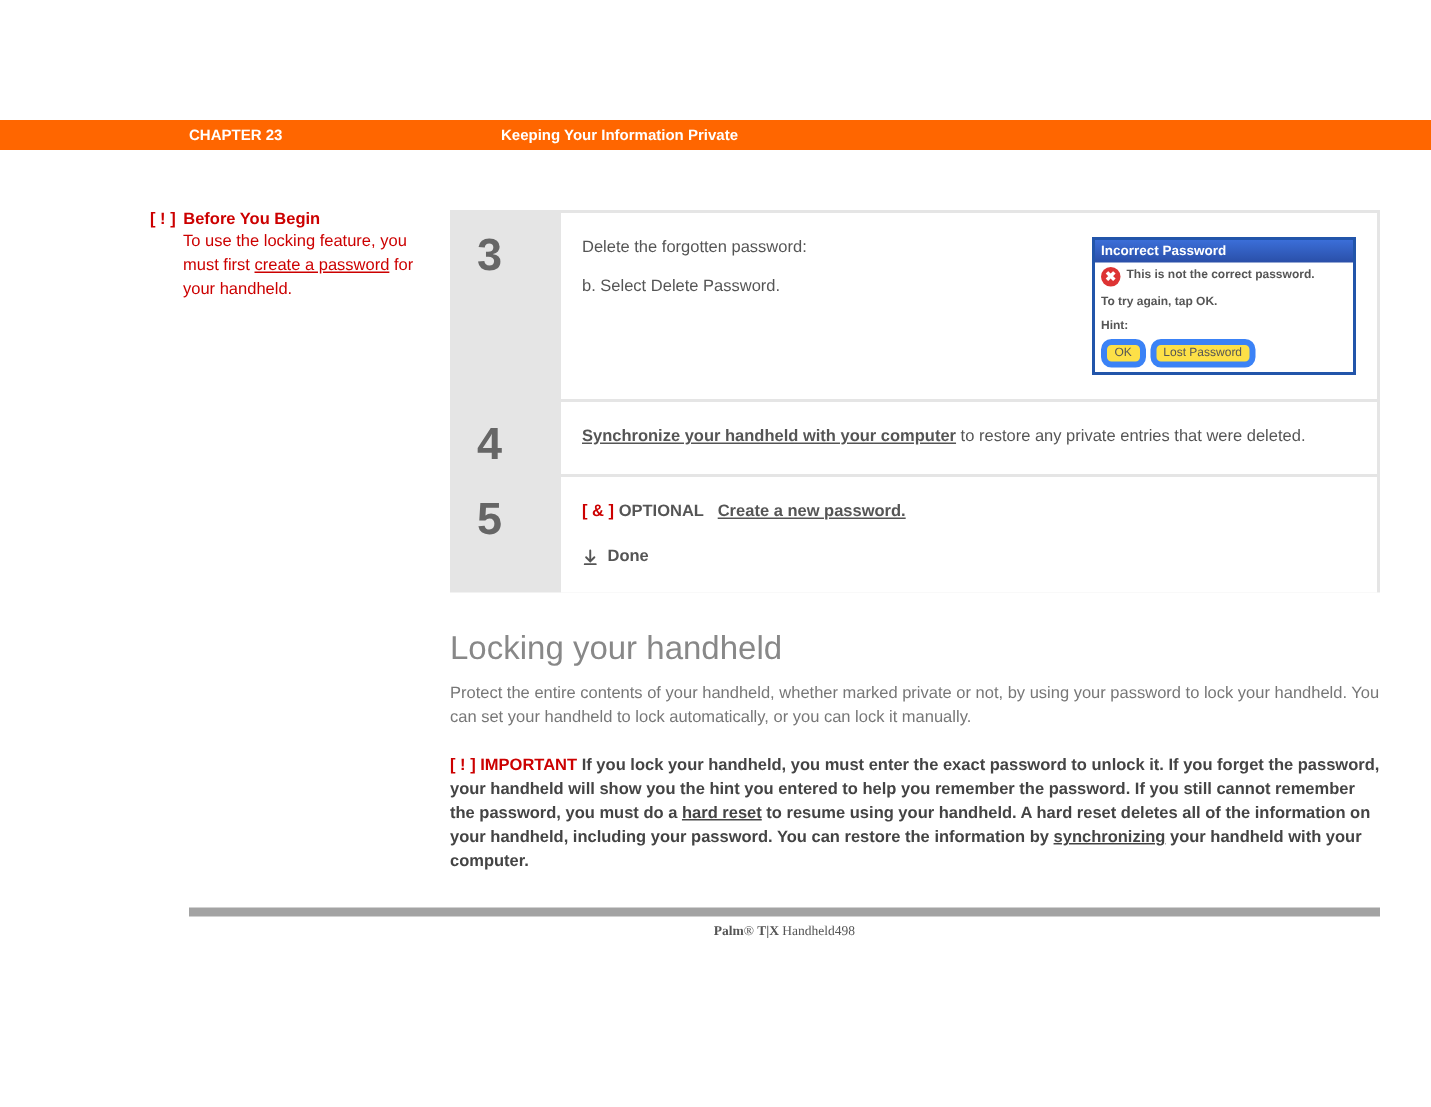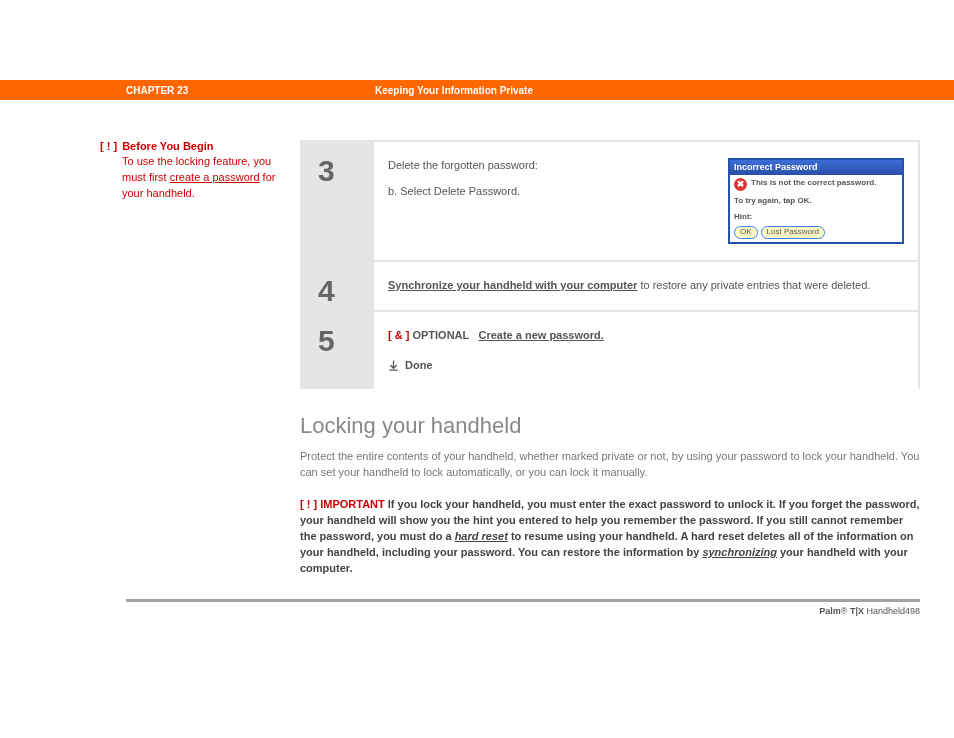--- a/index.html
+++ b/index.html
@@ -1,20 +1,20 @@
 <!DOCTYPE html>
 <html><head>
 <meta charset="utf-8">
 <style>
   * { box-sizing: border-box; margin: 0; padding: 0; }
   body { font-family: Arial, Helvetica, sans-serif; background: #fff; color: #333; width: 954px; }
   .page { width: 954px; position: relative; }
   .top-space { height: 80px; }
   .header-bar { background: #ff6600; height: 20px; display: flex; align-items: center; padding-left: 126px; }
-  .hdr-chapter { color: #fff; font-size: 10px; font-weight: bold; width: 249px; }
+  .hdr-chapter { color: #fff; font-size: 10px; font-weight: bold; width: 208px; }
   .hdr-title { color: #fff; font-size: 10px; font-weight: bold; }
   .content { display: flex; padding: 40px 34px 0 100px; }
   .sidebar { width: 200px; flex-shrink: 0; padding-right: 20px; }
   .before-begin { font-size: 11px; margin-bottom: 20px; }
   .bb-marker { color: #cc0000; font-weight: bold; margin-right: 2px; }
   .bb-title { color: #cc0000; font-weight: bold; }
   .bb-body { color: #cc0000; margin-left: 22px; line-height: 1.45; margin-top: 2px; }
   .bb-link { text-decoration: underline; font-weight: normal; }
   .tip { font-size: 11px; }
   .tip-marker { color: #888; font-size: 15px; margin-right: 6px; font-weight: bold; line-height: 1; }
@@ -31,34 +31,34 @@
   .step3-text p { margin-bottom: 10px; }
   .sub-item { margin-bottom: 10px; }
   .dialog { width: 176px; border: 2px solid #2255aa; background: #fff; font-size: 8px; flex-shrink: 0; }
   .dialog-title { background: linear-gradient(#3b6ed8,#2a4fa8); color: #fff; font-weight: bold; padding: 1px 4px; font-size: 9px; }
   .dialog-body { padding: 3px 4px; }
   .dialog-row1 { display: flex; align-items: flex-start; gap: 4px; }
   .err-icon { width: 13px; height: 13px; border-radius: 50%; background: #d33; color: #fff; font-size: 9px; font-weight: bold; display: flex; align-items: center; justify-content: center; flex-shrink: 0; }
   .dialog-msg { font-weight: bold; line-height: 1.2; }
   .dialog-line { font-weight: bold; margin-top: 4px; }
   .dialog-btns { display: flex; gap: 3px; margin-top: 4px; }
-  .dialog-btn { border: 1px solid #3b82f6; border-radius: 7px; padding: 0 5px; font-size: 8px; background: #fef9c3; line-height: 1.3; }
+  .dialog-btn { border: 4px solid #3b82f6; border-radius: 7px; padding: 0 5px; font-size: 8px; background: #fde047; line-height: 1.3; }
   .step4-body .sync-link { font-weight: bold; text-decoration: underline; }
   .step5-body .opt-marker { color: #cc0000; font-weight: bold; }
   .step5-body .opt-label { font-weight: bold; color: #555; }
   .step5-body .opt-link { font-weight: bold; text-decoration: underline; color: #555; }
   .done-row { display: flex; align-items: center; gap: 6px; margin-top: 14px; font-weight: bold; color: #555; }
   .done-icon { width: 11px; height: 11px; }
   .section-title { font-size: 22px; color: #888; font-weight: normal; margin: 24px 0 10px 0; }
   .section-body { font-size: 11px; color: #777; line-height: 1.45; }
   .important { font-size: 11px; color: #444; line-height: 1.45; margin-top: 16px; font-weight: bold; }
   .imp-marker { color: #cc0000; }
   .imp-label { color: #cc0000; }
-  .imp-link { text-decoration: underline; font-style: italic; }
-  .footer { border-top: 3px solid #a3a3a3; margin: 22px 34px 0 126px; padding: 4px 0 18px 0; display: flex; justify-content: flex-end; font-size: 9px; color: #555; }
+  .imp-link { text-decoration: underline; }
+  .footer { border-top: 6px solid #a3a3a3; margin: 22px 34px 0 126px; padding: 4px 0 18px 0; display: flex; justify-content: center; font-size: 9px; color: #555; font-family: Liberation Serif, serif; }
   .footer-left b { font-weight: bold; }
 </style>
 </head>
 <body>
 
 <div class="page">
   <div class="top-space"></div>
 
   <div class="header-bar">
     <div class="hdr-chapter">CHAPTER 23</div>

